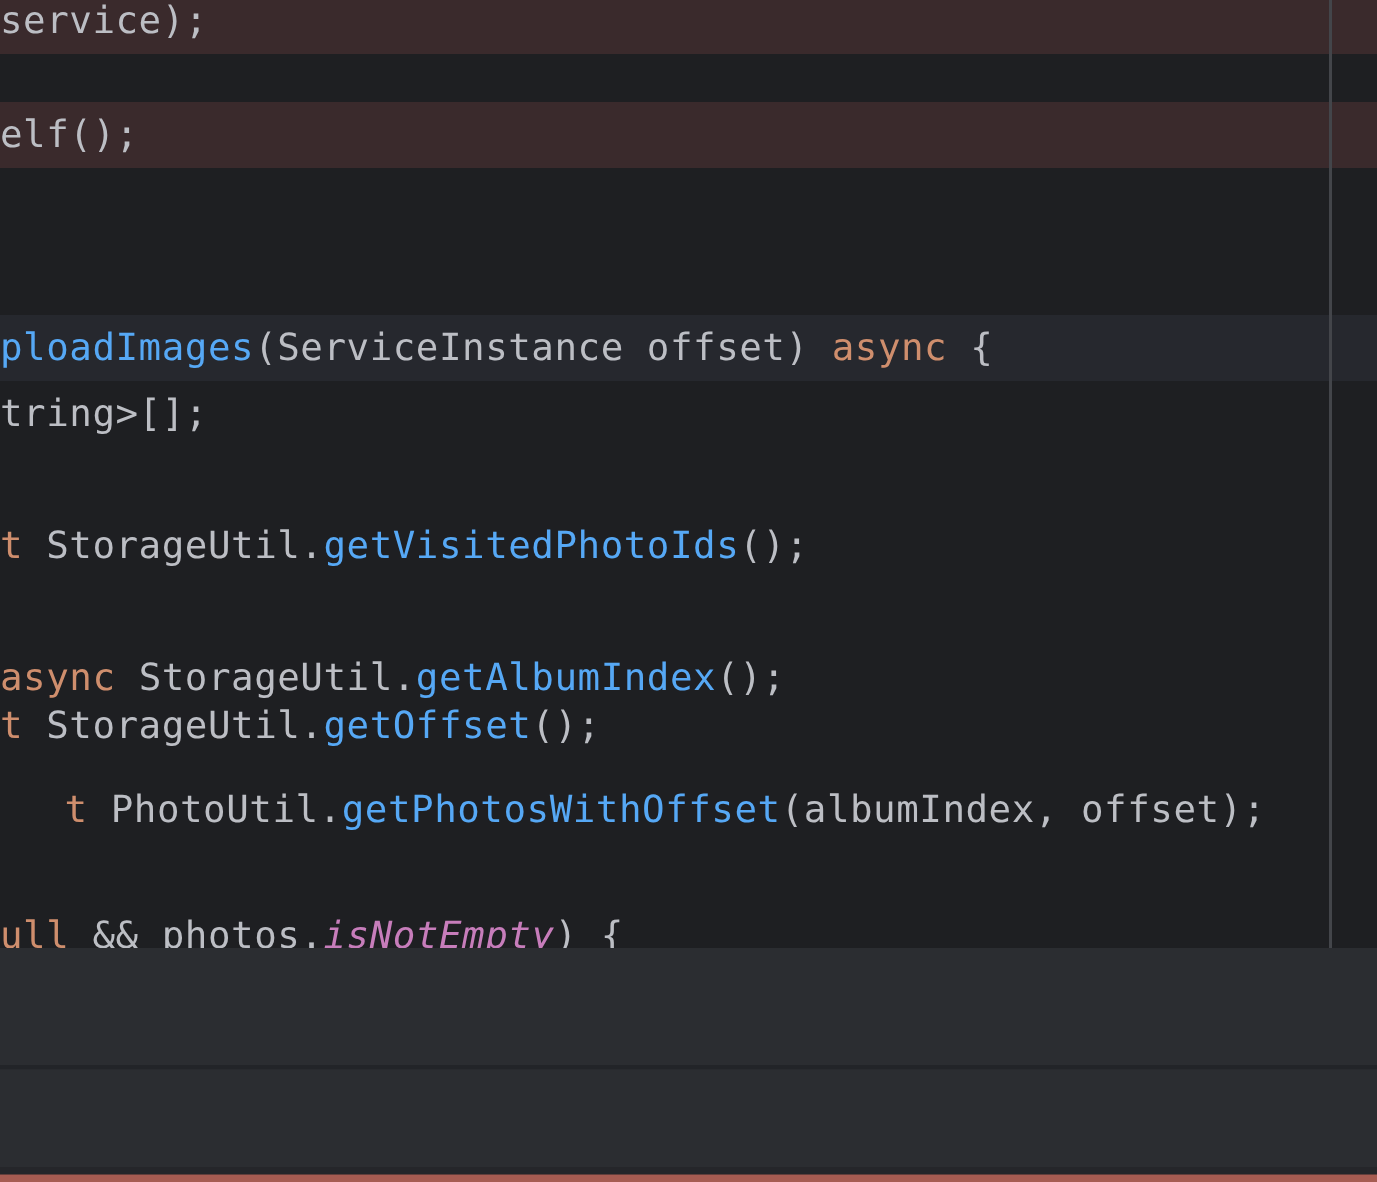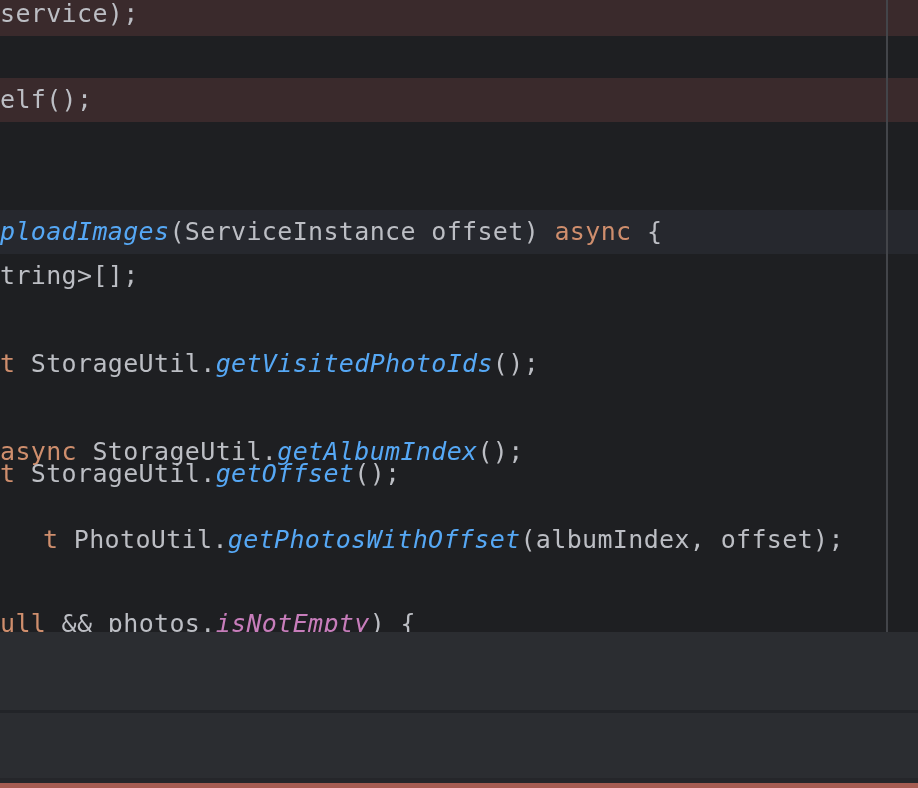--- a/index.html
+++ b/index.html
@@ -26,21 +26,21 @@
     font-size: 25px;
     letter-spacing: 0.35px;
     white-space: pre;
     color: var(--text-default, #bcbec4);
     z-index: 3;
   }
   .bg-removed { background: var(--removed-line-bg, #3a2a2c); }
   .bg-caret   { background: var(--caret-line-bg, #26282e); }
   .tok-default  { color: var(--text-default, #bcbec4); }
   .tok-keyword  { color: var(--keyword, #cf8e6d); text-align: right; }
-  .tok-method   { color: var(--method, #56a8f5); font-style: italic; }
+  .tok-method   { color: var(--method, #56a8f5); }
   .tok-property { color: var(--property, #c77dbb); font-style: italic; text-align: right; }
   .ruler {
     position: absolute;
     left: 886px; top: 0;
     width: 2px; height: 632px;
     background: var(--ruler-color, #43454a);
     z-index: 4;
   }
   .panel {
     position: absolute;
@@ -83,26 +83,26 @@
   }
 </style>
 </head>
 <body>
 
 <div class="screen">
 
   <div class="editor">
     <div id="code-lines-container">
         <div class="code-line bg-removed" style="top: -8px;"><span class="tok-default">service);</span></div>
-        <div class="code-line bg-removed" style="top: 78px;"><span class="tok-default">elf();</span></div>
+        <div class="code-line bg-removed" style="top: 68px;"><span class="tok-default">elf();</span></div>
         <div class="code-line bg-caret" style="top: 210px;"><span class="tok-method">ploadImages</span><span class="tok-default">(ServiceInstance offset) </span><span class="tok-keyword">async</span><span class="tok-default"> {</span></div>
         <div class="code-line" style="top: 254px;"><span class="tok-default">tring&gt;[];</span></div>
         <div class="code-line" style="top: 342px;"><span class="tok-keyword">t</span><span class="tok-default"> StorageUtil.</span><span class="tok-method">getVisitedPhotoIds</span><span class="tok-default">();</span></div>
         <div class="code-line" style="top: 430px;"><span class="tok-keyword">async</span><span class="tok-default"> StorageUtil.</span><span class="tok-method">getAlbumIndex</span><span class="tok-default">();</span></div>
-        <div class="code-line" style="top: 452px;"><span class="tok-keyword">t</span><span class="tok-default"> StorageUtil.</span><span class="tok-method">getOffset</span><span class="tok-default">();</span></div>
+        <div class="code-line" style="top: 462px;"><span class="tok-keyword">t</span><span class="tok-default"> StorageUtil.</span><span class="tok-method">getOffset</span><span class="tok-default">();</span></div>
         <div class="code-line" style="top: 518px; padding-left: 43px;"><span class="tok-keyword">t</span><span class="tok-default"> PhotoUtil.</span><span class="tok-method">getPhotosWithOffset</span><span class="tok-default">(albumIndex, offset);</span></div>
         <div class="code-line" style="top: 602px;"><span class="tok-keyword">ull</span><span class="tok-default"> &amp;&amp; photos.</span><span class="tok-property">isNotEmpty</span><span class="tok-default">) {</span></div>
       </div>
     <div class="ruler"></div>
   </div>
 
   <div class="panel">
     <div class="panel-section-top"></div>
     <div class="panel-divider"></div>
     <div class="panel-section-bottom"></div>

